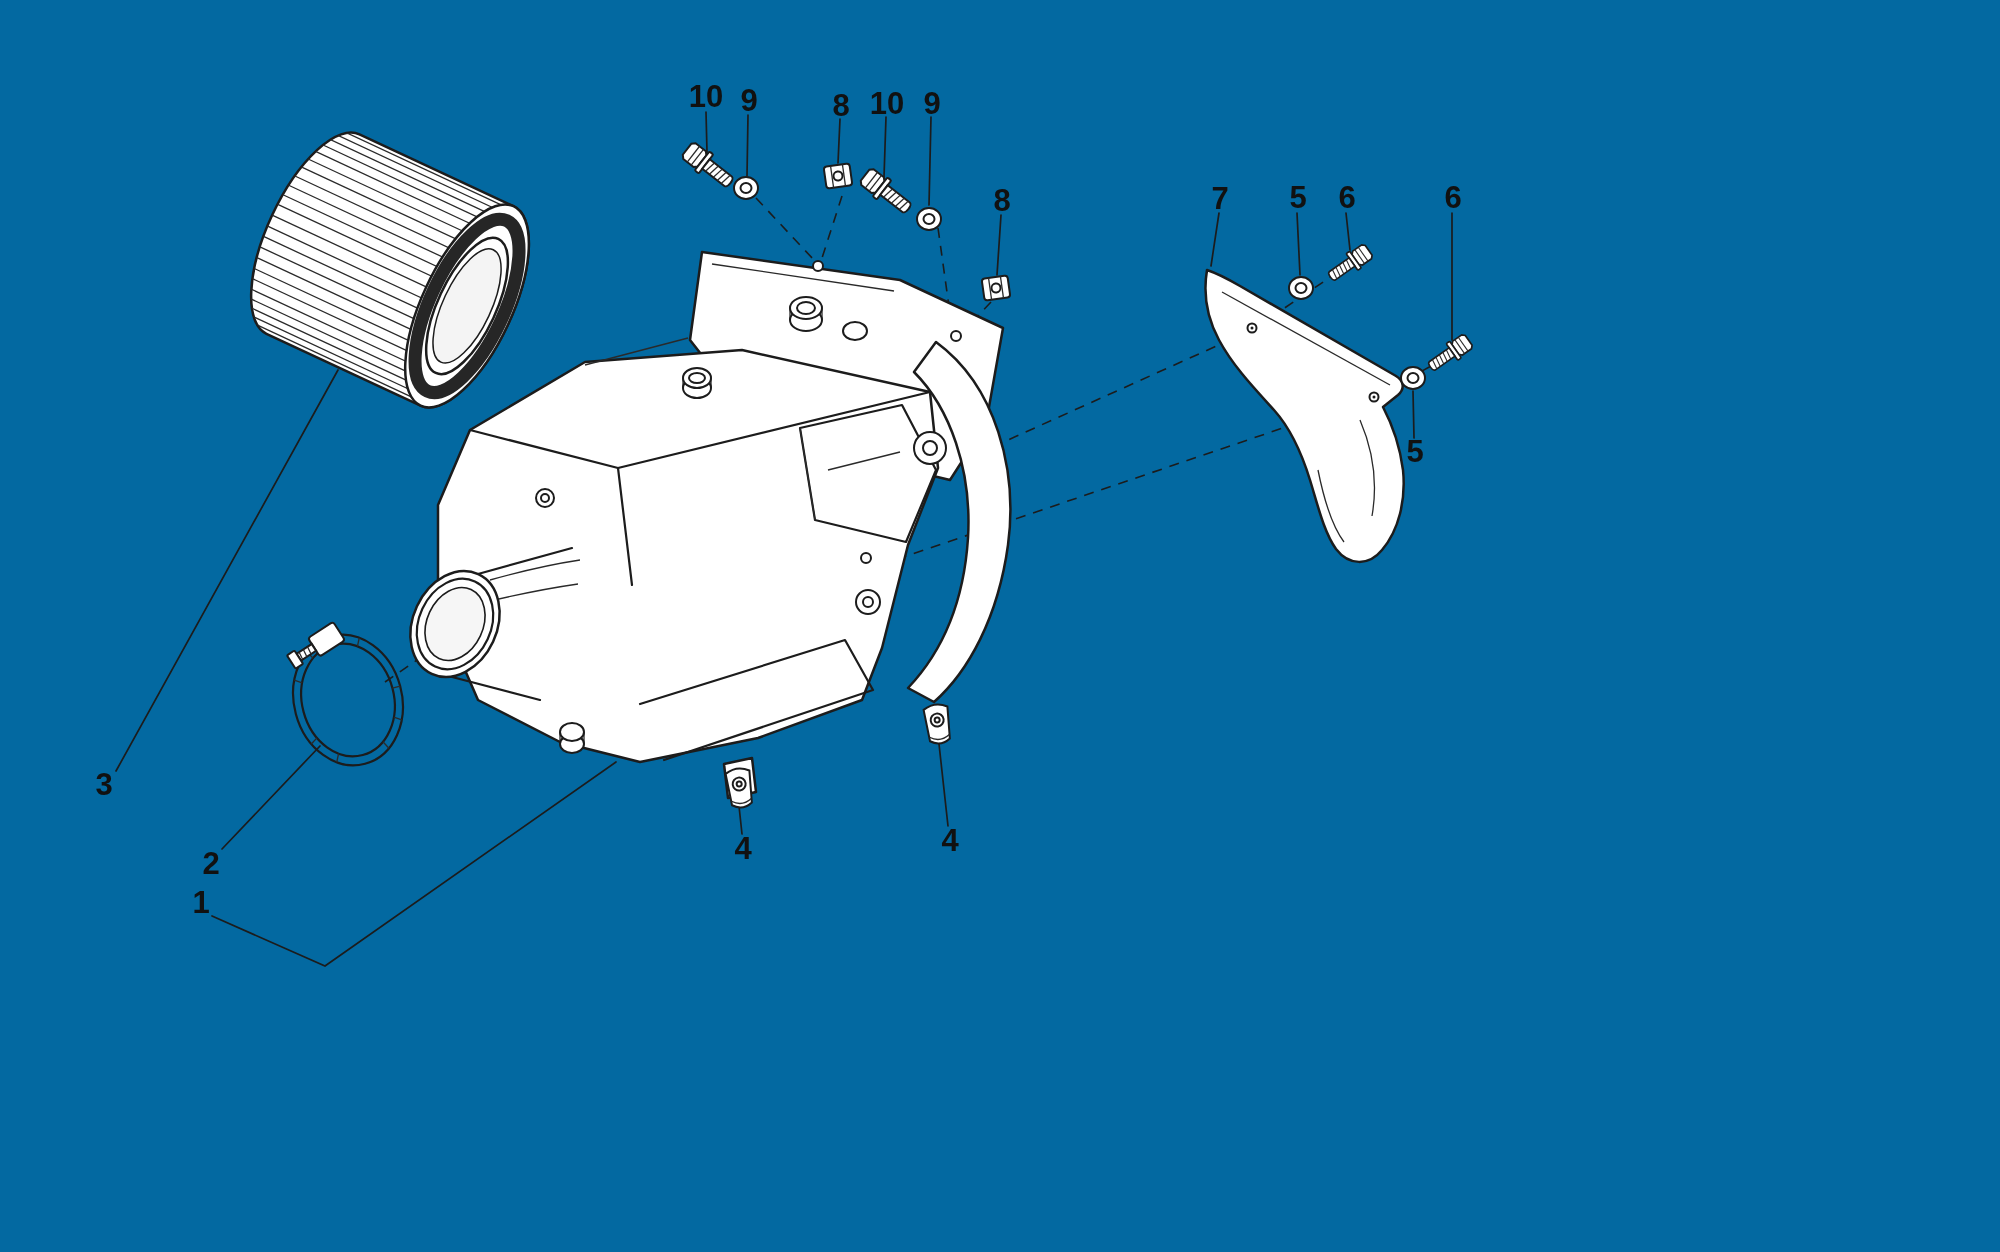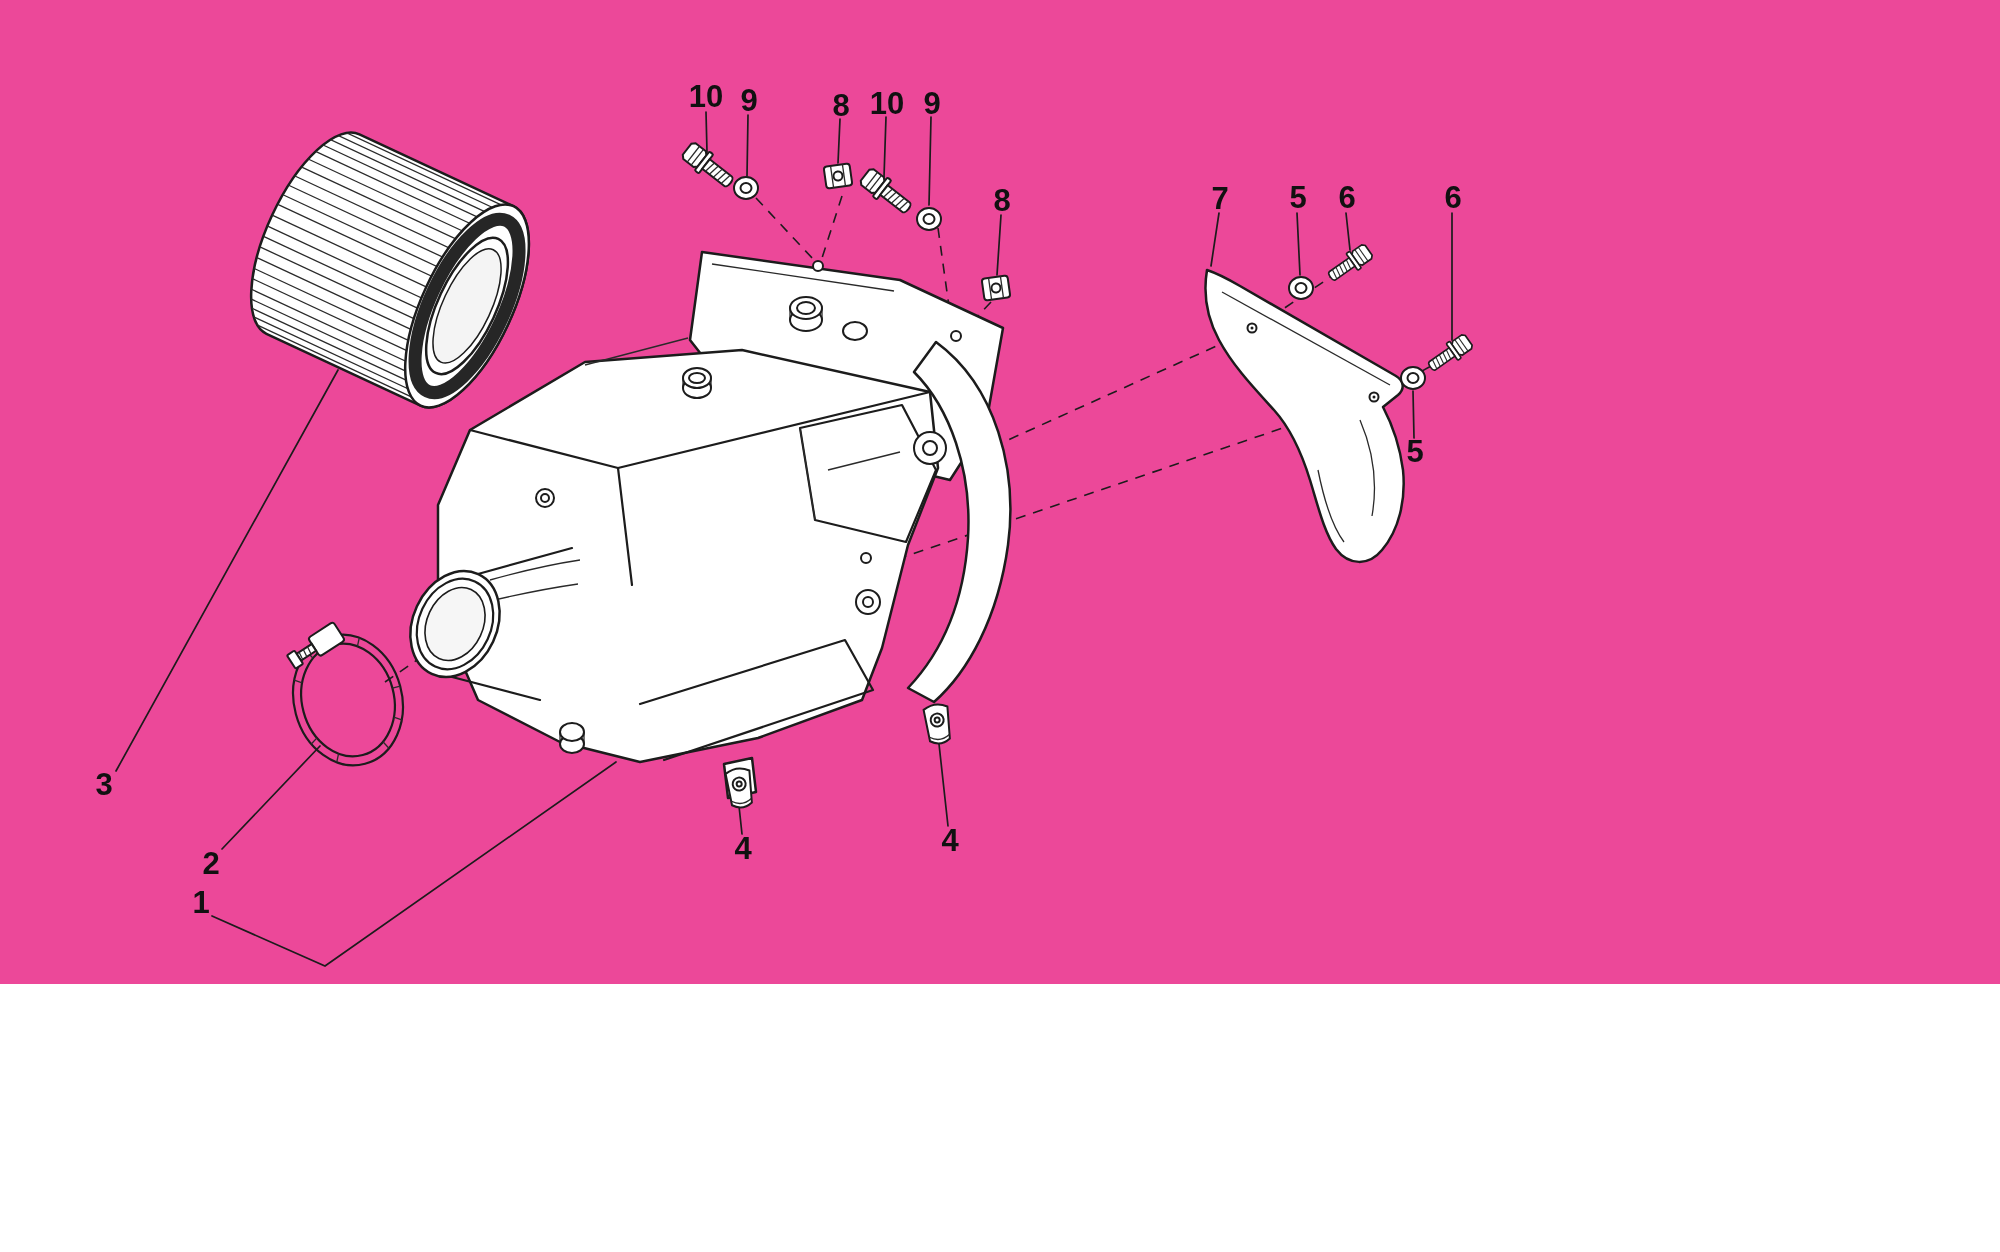--- a/index.html
+++ b/index.html
@@ -1,16 +1,16 @@
 <!DOCTYPE html>
 <html><head>
 <meta charset="utf-8">
 <style>
   html,body{margin:0;padding:0;background:#ffffff;}
-  .stage{position:relative;width:2000px;height:984px;background:#ec4899;overflow:hidden;
+  .stage{position:relative;width:2000px;height:1252px;background:#0369a1;overflow:hidden;
          font-family:"Liberation Sans",sans-serif;}
   svg{position:absolute;left:0;top:0;}
   .callout{position:absolute;transform:translate(-50%,-50%);
            font-weight:bold;font-size:31px;color:#111;letter-spacing:0;
            user-select:none;white-space:nowrap;}
   
   .outline{fill:#ffffff;stroke:#1c1c1c;stroke-width:2.5;stroke-linejoin:round;stroke-linecap:round;}
   .open{fill:none;stroke:#1c1c1c;stroke-width:2.2;stroke-linejoin:round;stroke-linecap:round;}
   .thin{fill:none;stroke:#2a2a2a;stroke-width:1.3;}
   .leader{fill:none;stroke:#1c1c1c;stroke-width:1.7;stroke-linecap:round;}

